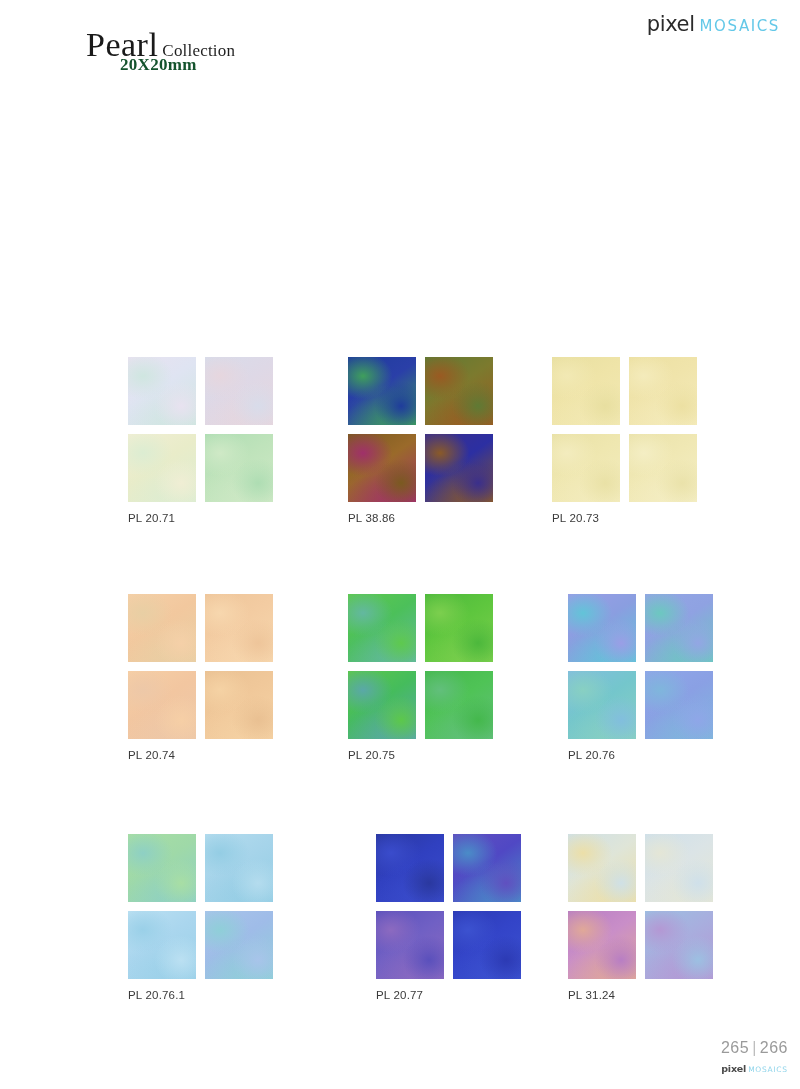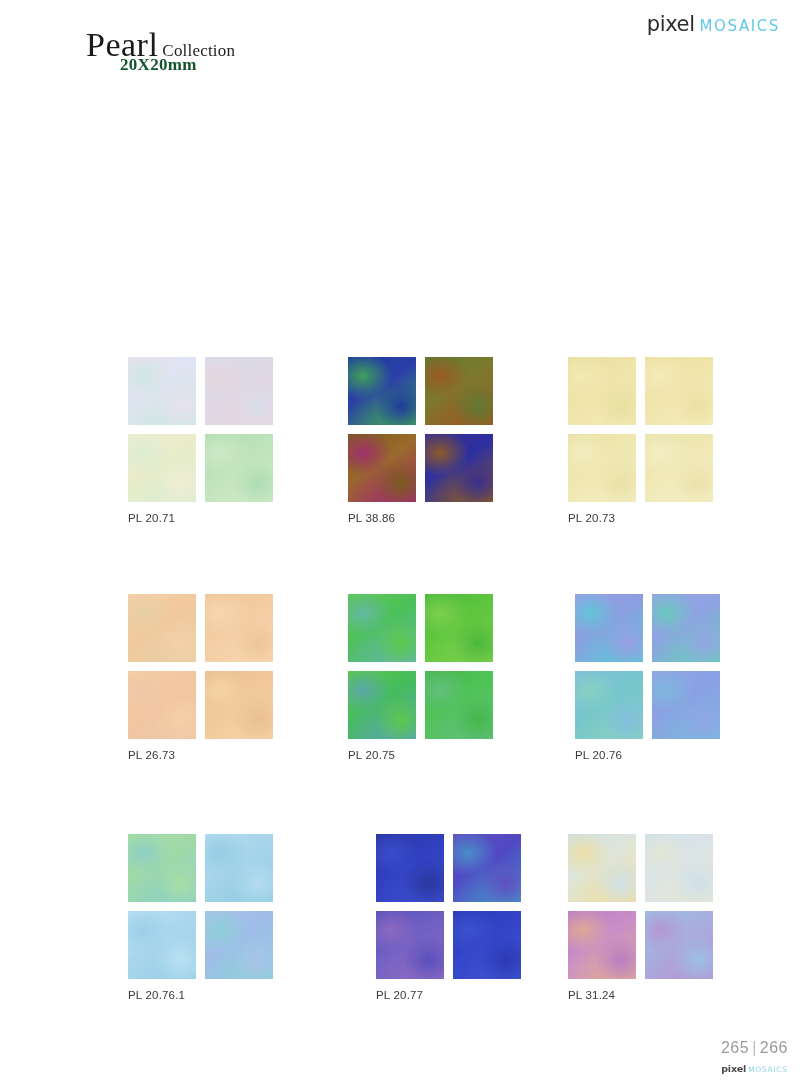--- a/index.html
+++ b/index.html
@@ -174,48 +174,48 @@
     </div>
     <div class="swatch-group" style="left: 220px; top: 0px;">
       <div class="tiles">
         <div class="tile tl" style="background: radial-gradient(70% 55% at 22% 28%, rgb(63, 159, 92) 0%, transparent 62%), radial-gradient(65% 60% at 78% 72%, rgb(31, 60, 156) 0%, transparent 60%), radial-gradient(90% 70% at 55% 90%, rgba(63, 159, 92, 0.533) 0%, transparent 70%), linear-gradient(145deg, rgb(31, 60, 156) 0%, rgb(42, 63, 168) 45%, rgb(63, 159, 92) 100%), rgb(42, 63, 168);"></div>
         <div class="tile tr" style="background: radial-gradient(70% 55% at 22% 28%, rgb(154, 90, 34) 0%, transparent 62%), radial-gradient(65% 60% at 78% 72%, rgb(95, 122, 52) 0%, transparent 60%), radial-gradient(90% 70% at 55% 90%, rgba(154, 90, 34, 0.533) 0%, transparent 70%), linear-gradient(145deg, rgb(95, 122, 52) 0%, rgb(124, 122, 46) 45%, rgb(154, 90, 34) 100%), rgb(124, 122, 46);"></div>
         <div class="tile bl" style="background: radial-gradient(70% 55% at 22% 28%, rgb(160, 48, 106) 0%, transparent 62%), radial-gradient(65% 60% at 78% 72%, rgb(122, 90, 32) 0%, transparent 60%), radial-gradient(90% 70% at 55% 90%, rgba(160, 48, 106, 0.533) 0%, transparent 70%), linear-gradient(145deg, rgb(122, 90, 32) 0%, rgb(154, 106, 42) 45%, rgb(160, 48, 106) 100%), rgb(154, 106, 42);"></div>
         <div class="tile br" style="background: radial-gradient(70% 55% at 22% 28%, rgb(138, 90, 40) 0%, transparent 62%), radial-gradient(65% 60% at 78% 72%, rgb(58, 47, 140) 0%, transparent 60%), radial-gradient(90% 70% at 55% 90%, rgba(138, 90, 40, 0.533) 0%, transparent 70%), linear-gradient(145deg, rgb(58, 47, 140) 0%, rgb(44, 47, 162) 45%, rgb(138, 90, 40) 100%), rgb(44, 47, 162);"></div>
       </div>
       <div class="swatch-label">PL 38.86</div>
     </div>
-    <div class="swatch-group" style="left: 440px; top: 0px;">
+    <div class="swatch-group" style="left: 424px; top: 0px;">
       <div class="tiles">
         <div class="tile tl" style="background: radial-gradient(70% 55% at 22% 28%, rgb(242, 233, 180) 0%, transparent 62%), radial-gradient(65% 60% at 78% 72%, rgb(232, 223, 160) 0%, transparent 60%), radial-gradient(90% 70% at 55% 90%, rgba(242, 233, 180, 0.533) 0%, transparent 70%), linear-gradient(145deg, rgb(232, 223, 160) 0%, rgb(239, 228, 168) 45%, rgb(242, 233, 180) 100%), rgb(239, 228, 168);"></div>
         <div class="tile tr" style="background: radial-gradient(70% 55% at 22% 28%, rgb(244, 235, 187) 0%, transparent 62%), radial-gradient(65% 60% at 78% 72%, rgb(236, 224, 162) 0%, transparent 60%), radial-gradient(90% 70% at 55% 90%, rgba(244, 235, 187, 0.533) 0%, transparent 70%), linear-gradient(145deg, rgb(236, 224, 162) 0%, rgb(240, 228, 171) 45%, rgb(244, 235, 187) 100%), rgb(240, 228, 171);"></div>
         <div class="tile bl" style="background: radial-gradient(70% 55% at 22% 28%, rgb(243, 236, 190) 0%, transparent 62%), radial-gradient(65% 60% at 78% 72%, rgb(233, 225, 166) 0%, transparent 60%), radial-gradient(90% 70% at 55% 90%, rgba(243, 236, 190, 0.533) 0%, transparent 70%), linear-gradient(145deg, rgb(233, 225, 166) 0%, rgb(239, 231, 176) 45%, rgb(243, 236, 190) 100%), rgb(239, 231, 176);"></div>
         <div class="tile br" style="background: radial-gradient(70% 55% at 22% 28%, rgb(244, 238, 196) 0%, transparent 62%), radial-gradient(65% 60% at 78% 72%, rgb(234, 226, 170) 0%, transparent 60%), radial-gradient(90% 70% at 55% 90%, rgba(244, 238, 196, 0.533) 0%, transparent 70%), linear-gradient(145deg, rgb(234, 226, 170) 0%, rgb(240, 232, 180) 45%, rgb(244, 238, 196) 100%), rgb(240, 232, 180);"></div>
       </div>
       <div class="swatch-label">PL 20.73</div>
     </div>
     <div class="swatch-group" style="left: 0px; top: 237px;">
       <div class="tiles">
         <div class="tile tl" style="background: radial-gradient(70% 55% at 22% 28%, rgb(232, 207, 164) 0%, transparent 62%), radial-gradient(65% 60% at 78% 72%, rgb(245, 208, 168) 0%, transparent 60%), radial-gradient(90% 70% at 55% 90%, rgba(232, 207, 164, 0.533) 0%, transparent 70%), linear-gradient(145deg, rgb(245, 208, 168) 0%, rgb(242, 200, 158) 45%, rgb(232, 207, 164) 100%), rgb(242, 200, 158);"></div>
         <div class="tile tr" style="background: radial-gradient(70% 55% at 22% 28%, rgb(247, 215, 174) 0%, transparent 62%), radial-gradient(65% 60% at 78% 72%, rgb(238, 197, 154) 0%, transparent 60%), radial-gradient(90% 70% at 55% 90%, rgba(247, 215, 174, 0.533) 0%, transparent 70%), linear-gradient(145deg, rgb(238, 197, 154) 0%, rgb(243, 204, 162) 45%, rgb(247, 215, 174) 100%), rgb(243, 204, 162);"></div>
         <div class="tile bl" style="background: radial-gradient(70% 55% at 22% 28%, rgb(237, 200, 168) 0%, transparent 62%), radial-gradient(65% 60% at 78% 72%, rgb(246, 207, 166) 0%, transparent 60%), radial-gradient(90% 70% at 55% 90%, rgba(237, 200, 168, 0.533) 0%, transparent 70%), linear-gradient(145deg, rgb(246, 207, 166) 0%, rgb(242, 198, 160) 45%, rgb(237, 200, 168) 100%), rgb(242, 198, 160);"></div>
         <div class="tile br" style="background: radial-gradient(70% 55% at 22% 28%, rgb(245, 210, 164) 0%, transparent 62%), radial-gradient(65% 60% at 78% 72%, rgb(233, 192, 146) 0%, transparent 60%), radial-gradient(90% 70% at 55% 90%, rgba(245, 210, 164, 0.533) 0%, transparent 70%), linear-gradient(145deg, rgb(233, 192, 146) 0%, rgb(240, 200, 154) 45%, rgb(245, 210, 164) 100%), rgb(240, 200, 154);"></div>
       </div>
-      <div class="swatch-label">PL 26.73</div>
+      <div class="swatch-label">PL 20.74</div>
     </div>
     <div class="swatch-group" style="left: 220px; top: 237px;">
       <div class="tiles">
         <div class="tile tl" style="background: radial-gradient(70% 55% at 22% 28%, rgb(99, 184, 160) 0%, transparent 62%), radial-gradient(65% 60% at 78% 72%, rgb(94, 201, 78) 0%, transparent 60%), radial-gradient(90% 70% at 55% 90%, rgba(99, 184, 160, 0.533) 0%, transparent 70%), linear-gradient(145deg, rgb(94, 201, 78) 0%, rgb(76, 192, 90) 45%, rgb(99, 184, 160) 100%), rgb(76, 192, 90);"></div>
         <div class="tile tr" style="background: radial-gradient(70% 55% at 22% 28%, rgb(124, 207, 78) 0%, transparent 62%), radial-gradient(65% 60% at 78% 72%, rgb(76, 184, 60) 0%, transparent 60%), radial-gradient(90% 70% at 55% 90%, rgba(124, 207, 78, 0.533) 0%, transparent 70%), linear-gradient(145deg, rgb(76, 184, 60) 0%, rgb(94, 198, 62) 45%, rgb(124, 207, 78) 100%), rgb(94, 198, 62);"></div>
         <div class="tile bl" style="background: radial-gradient(70% 55% at 22% 28%, rgb(90, 168, 168) 0%, transparent 62%), radial-gradient(65% 60% at 78% 72%, rgb(92, 200, 74) 0%, transparent 60%), radial-gradient(90% 70% at 55% 90%, rgba(90, 168, 168, 0.533) 0%, transparent 70%), linear-gradient(145deg, rgb(92, 200, 74) 0%, rgb(69, 188, 92) 45%, rgb(90, 168, 168) 100%), rgb(69, 188, 92);"></div>
         <div class="tile br" style="background: radial-gradient(70% 55% at 22% 28%, rgb(98, 191, 124) 0%, transparent 62%), radial-gradient(65% 60% at 78% 72%, rgb(68, 184, 76) 0%, transparent 60%), radial-gradient(90% 70% at 55% 90%, rgba(98, 191, 124, 0.533) 0%, transparent 70%), linear-gradient(145deg, rgb(68, 184, 76) 0%, rgb(79, 195, 86) 45%, rgb(98, 191, 124) 100%), rgb(79, 195, 86);"></div>
       </div>
       <div class="swatch-label">PL 20.75</div>
     </div>
-    <div class="swatch-group" style="left: 440px; top: 237px; margin-left: 7px;">
+    <div class="swatch-group" style="left: 440px; top: 237px;">
       <div class="tiles">
         <div class="tile tl" style="background: radial-gradient(70% 55% at 22% 28%, rgb(98, 196, 216) 0%, transparent 62%), radial-gradient(65% 60% at 78% 72%, rgb(154, 158, 230) 0%, transparent 60%), radial-gradient(90% 70% at 55% 90%, rgba(98, 196, 216, 0.533) 0%, transparent 70%), linear-gradient(145deg, rgb(154, 158, 230) 0%, rgb(138, 158, 224) 45%, rgb(98, 196, 216) 100%), rgb(138, 158, 224);"></div>
         <div class="tile tr" style="background: radial-gradient(70% 55% at 22% 28%, rgb(108, 200, 192) 0%, transparent 62%), radial-gradient(65% 60% at 78% 72%, rgb(147, 166, 228) 0%, transparent 60%), radial-gradient(90% 70% at 55% 90%, rgba(108, 200, 192, 0.533) 0%, transparent 70%), linear-gradient(145deg, rgb(147, 166, 228) 0%, rgb(143, 162, 226) 45%, rgb(108, 200, 192) 100%), rgb(143, 162, 226);"></div>
         <div class="tile bl" style="background: radial-gradient(70% 55% at 22% 28%, rgb(136, 208, 194) 0%, transparent 62%), radial-gradient(65% 60% at 78% 72%, rgb(130, 190, 222) 0%, transparent 60%), radial-gradient(90% 70% at 55% 90%, rgba(136, 208, 194, 0.533) 0%, transparent 70%), linear-gradient(145deg, rgb(130, 190, 222) 0%, rgb(116, 198, 204) 45%, rgb(136, 208, 194) 100%), rgb(116, 198, 204);"></div>
         <div class="tile br" style="background: radial-gradient(70% 55% at 22% 28%, rgb(127, 182, 220) 0%, transparent 62%), radial-gradient(65% 60% at 78% 72%, rgb(143, 166, 232) 0%, transparent 60%), radial-gradient(90% 70% at 55% 90%, rgba(127, 182, 220, 0.533) 0%, transparent 70%), linear-gradient(145deg, rgb(143, 166, 232) 0%, rgb(138, 160, 228) 45%, rgb(127, 182, 220) 100%), rgb(138, 160, 228);"></div>
       </div>
       <div class="swatch-label">PL 20.76</div>
     </div>
     <div class="swatch-group" style="left: 0px; top: 477px;">
       <div class="tiles">

